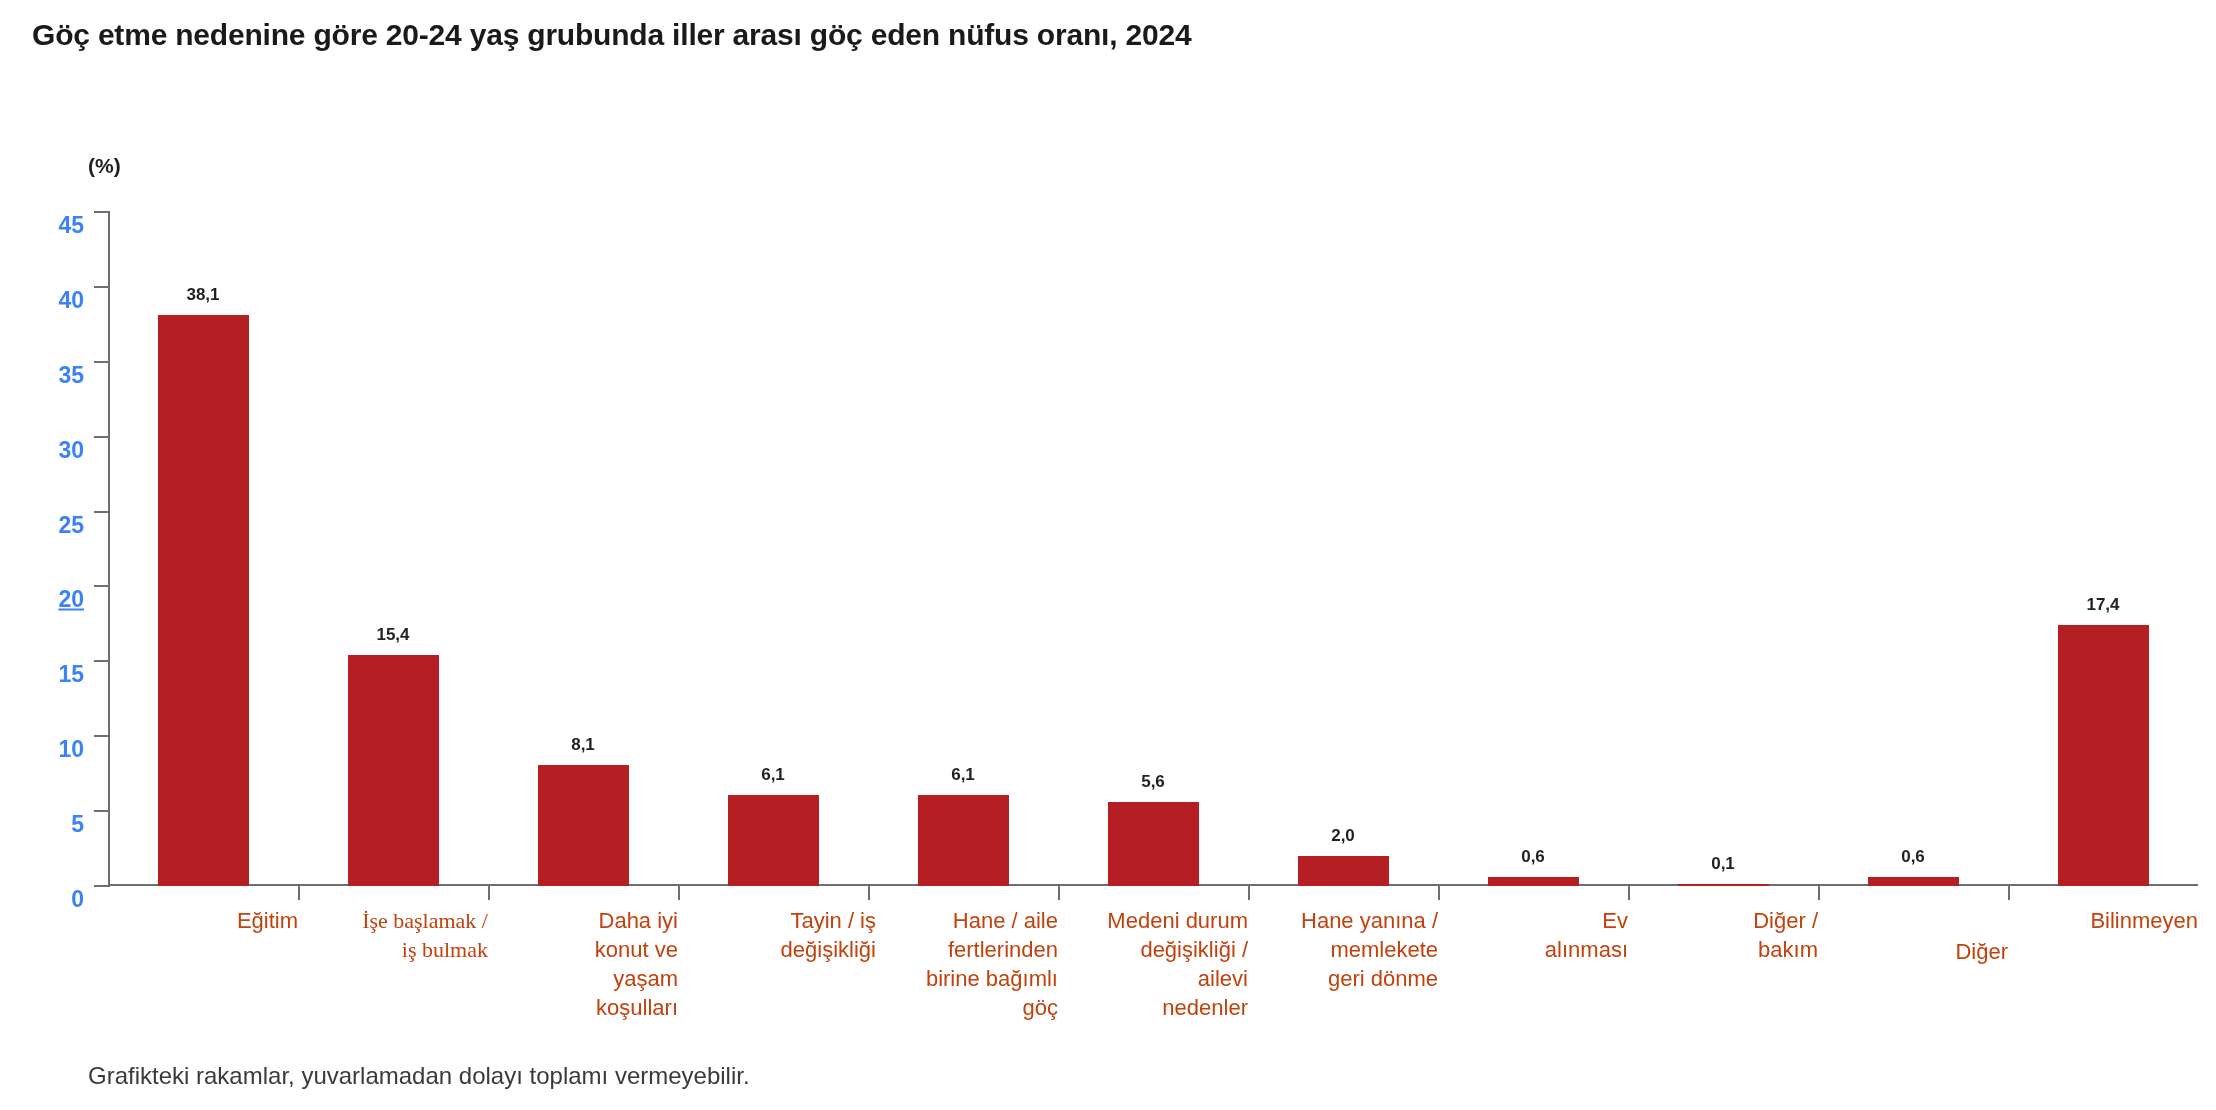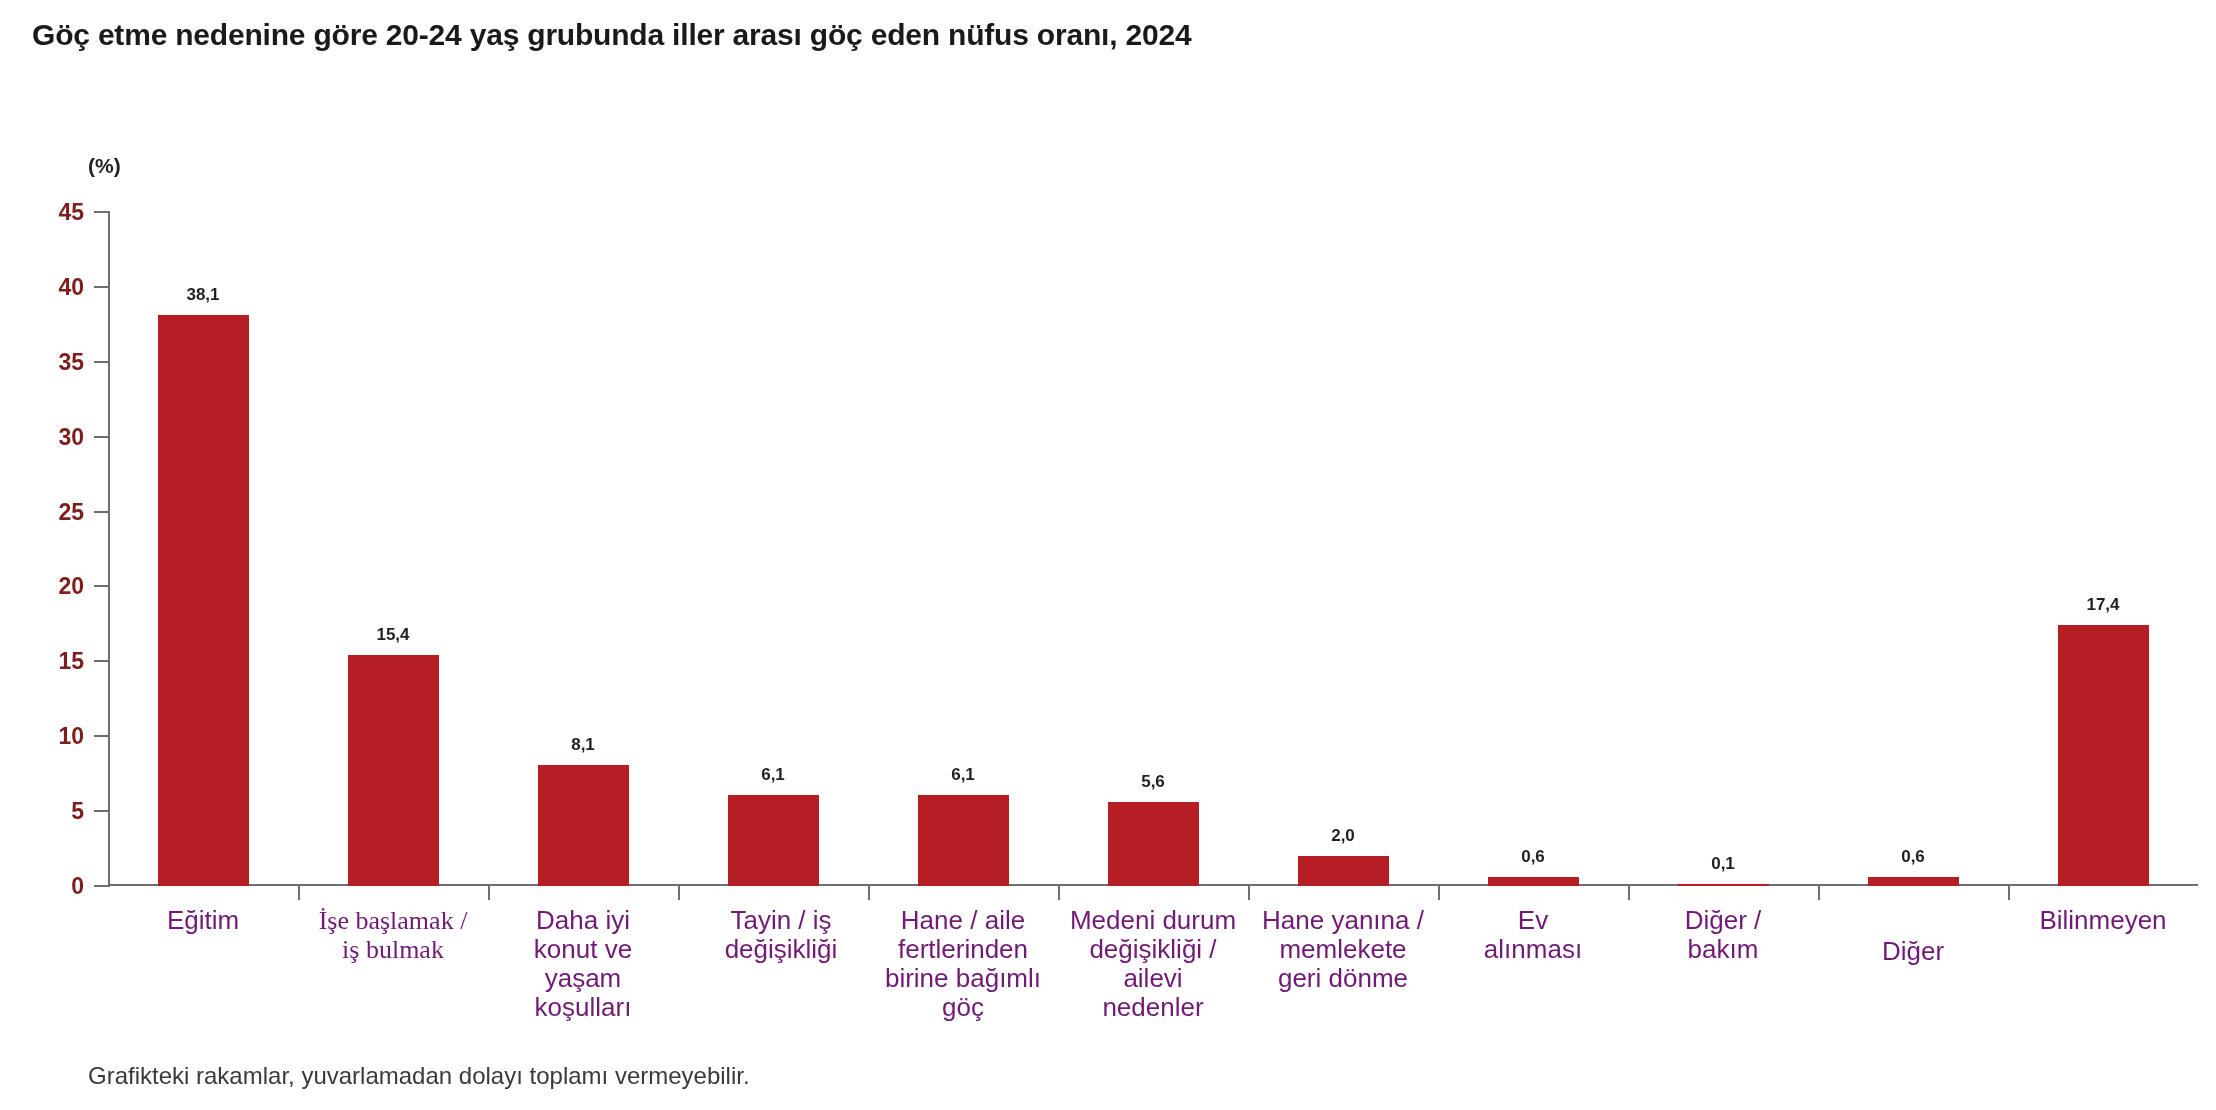--- a/index.html
+++ b/index.html
@@ -74,22 +74,23 @@
     height: 2px;
     background: #6e6e6e;
   }
   .y-label {
     position: absolute;
     width: 70px;
     text-align: right;
     left: 14px;
     font-size: 23px;
     font-weight: bold;
-    color: #7f1d1d;
+    color: #3b82f6;
     transform: translateY(-50%);
+    margin-top: 13px;
   }
 
   .x-tick {
     position: absolute;
     top: 746px;
     width: 2px;
     height: 14px;
     background: #6e6e6e;
   }
 
@@ -111,24 +112,24 @@
     font-size: 17px;
     font-weight: bold;
     color: #231f20;
     white-space: nowrap;
   }
 
   
   .cat-label {
     position: absolute;
     top: 906px;
-    font-size: 26px;
+    font-size: 22px;
     line-height: 29px;
-    text-align: center;
-    color: #701a75;
+    text-align: right;
+    color: #c2410c;
   }
 
   
   #footnote {
     position: absolute;
     left: 88px;
     top: 1062px;
     font-size: 24px;
     color: #3a3a3a;
     white-space: nowrap;
@@ -146,21 +147,21 @@
   <div id="y-ticks">
       <div class="y-tick" style="top: 745px;"></div>
       <div class="y-label" style="top: 746px;">0</div>
       <div class="y-tick" style="top: 670.111px;"></div>
       <div class="y-label" style="top: 671.111px;">5</div>
       <div class="y-tick" style="top: 595.222px;"></div>
       <div class="y-label" style="top: 596.222px;">10</div>
       <div class="y-tick" style="top: 520.333px;"></div>
       <div class="y-label" style="top: 521.333px;">15</div>
       <div class="y-tick" style="top: 445.444px;"></div>
-      <div class="y-label" style="top: 446.444px;">20</div>
+      <div class="y-label" style="top: 446.444px; text-decoration: underline;">20</div>
       <div class="y-tick" style="top: 370.556px;"></div>
       <div class="y-label" style="top: 371.556px;">25</div>
       <div class="y-tick" style="top: 295.667px;"></div>
       <div class="y-label" style="top: 296.667px;">30</div>
       <div class="y-tick" style="top: 220.778px;"></div>
       <div class="y-label" style="top: 221.778px;">35</div>
       <div class="y-tick" style="top: 145.889px;"></div>
       <div class="y-label" style="top: 146.889px;">40</div>
       <div class="y-tick" style="top: 71px;"></div>
       <div class="y-label" style="top: 72px;">45</div>

